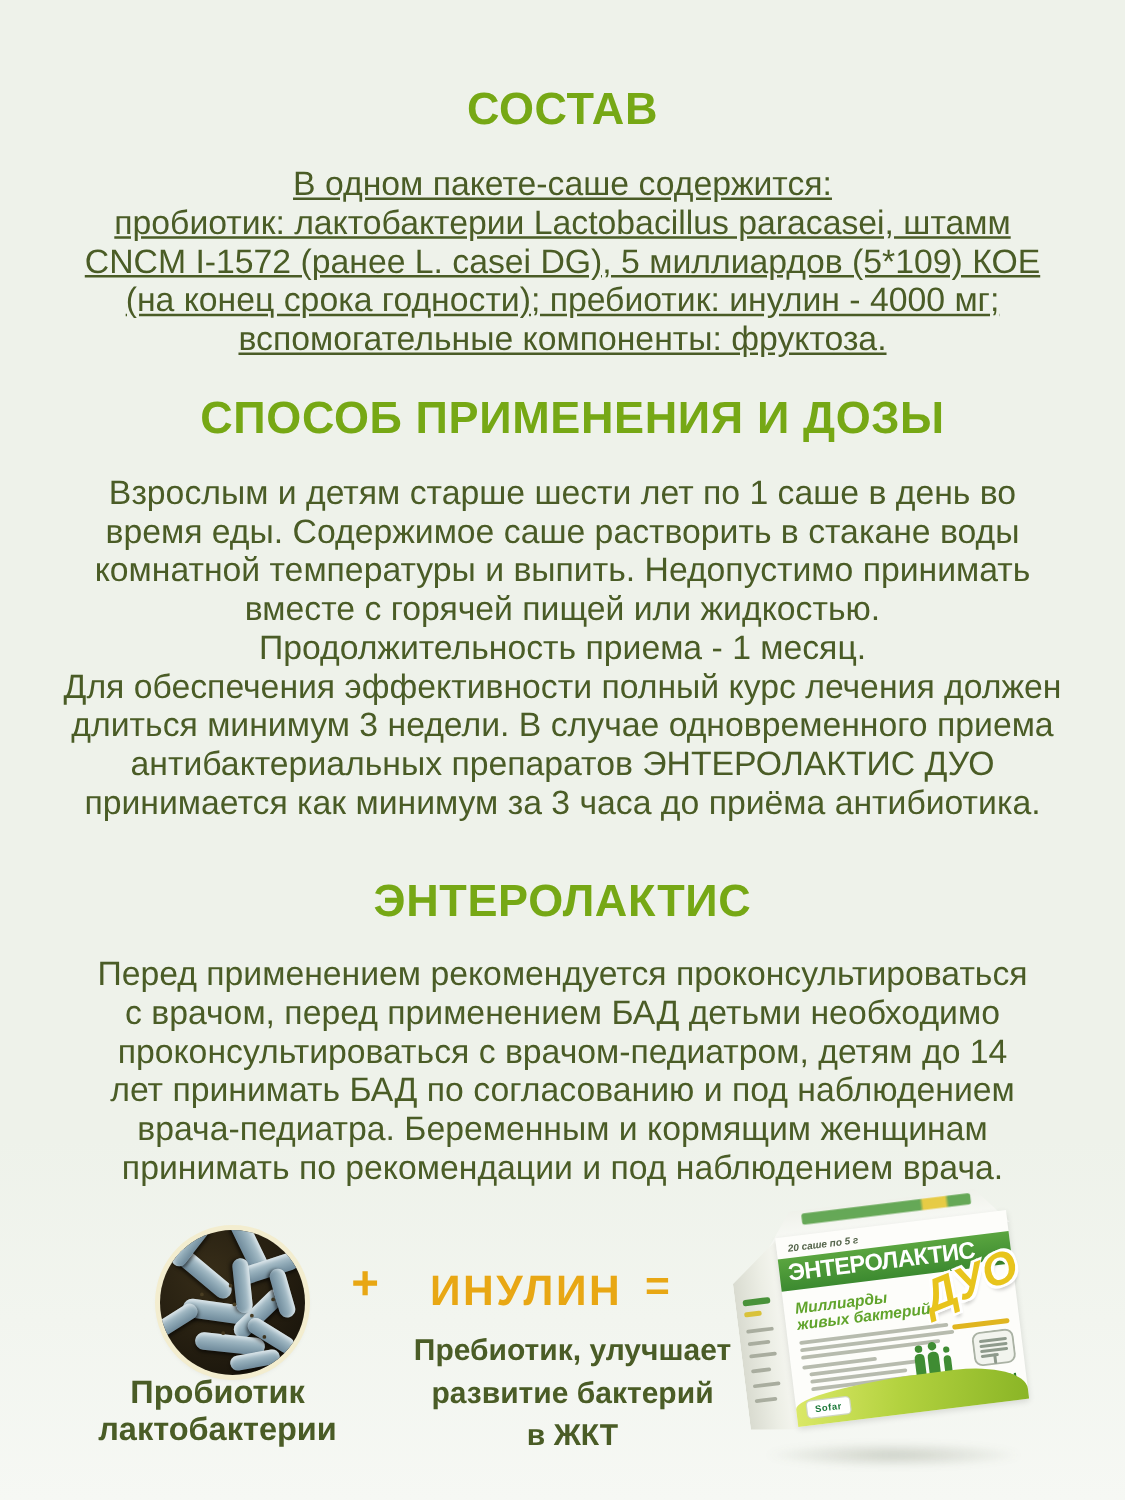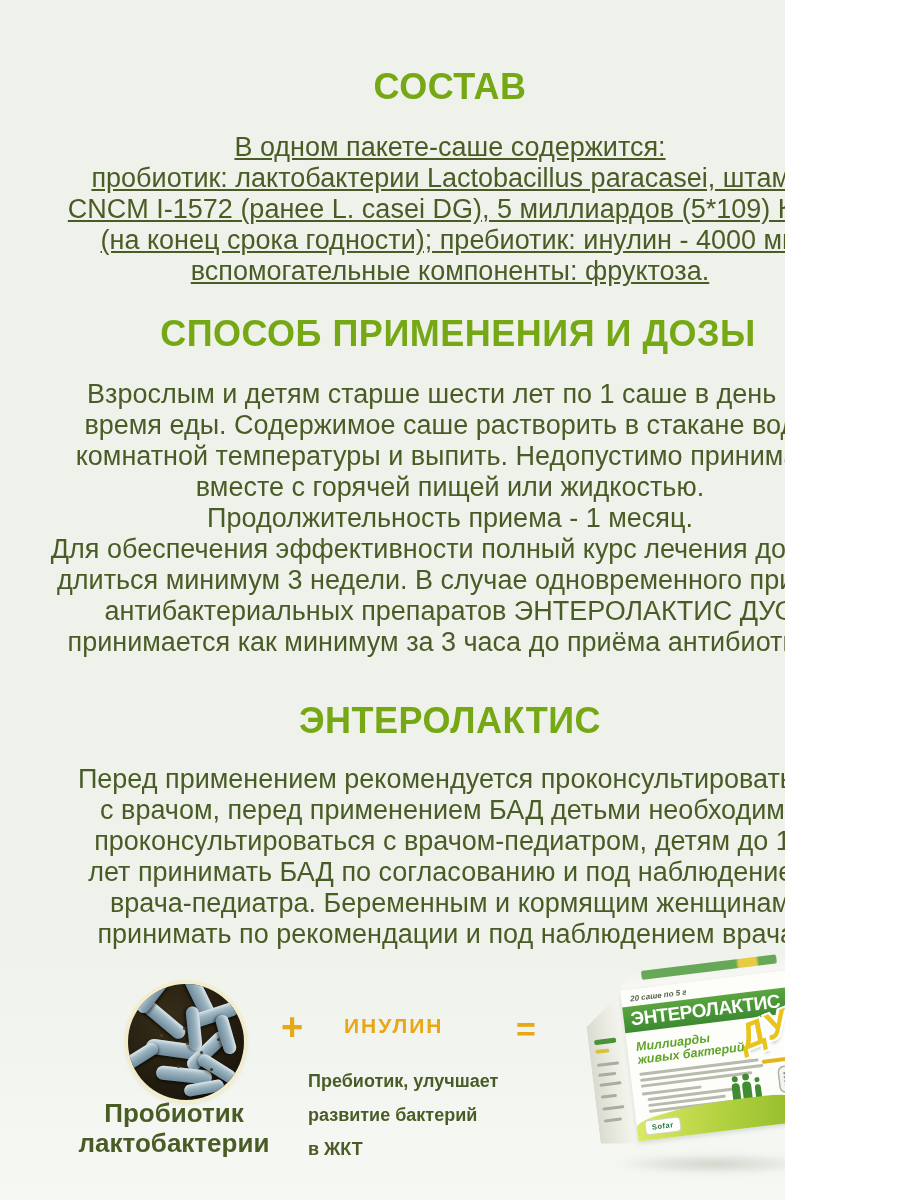--- a/index.html
+++ b/index.html
@@ -1,18 +1,18 @@
 <!DOCTYPE html>
 <html><head>
 <meta charset="utf-8">
 <style>
   html,body{margin:0;padding:0;}
   body{width:900px;height:1200px;font-family:"Liberation Sans", sans-serif;}
   .canvas{
-    position:relative;width:785px;height:1200px;overflow:hidden;
+    position:relative;width:900px;height:1200px;overflow:hidden;
     background:linear-gradient(180deg,#eef2ea 0%,#eef2ea 76%,#f6f8f4 100%);
   }
   
   .sections{position:absolute;left:0;top:0;width:900px;text-align:center;}
   .section-title{
     margin:0;color:#76a815;font-size:36px;font-weight:bold;letter-spacing:0.5px;
   }
   .section-body{
     margin:0 28px;color:#4a5c26;font-size:27px;line-height:31px;
     white-space:pre-line;font-weight:normal;
@@ -40,24 +40,24 @@
   }
   .dots{position:absolute;left:58px;top:58px;width:3px;height:3px;border-radius:50%;background:#4a3f24;
     box-shadow:14px 9px 0 #473c24, 31px -4px 0 #3c3420, -9px 23px 0 #42371f,
                -26px -8px 0 #4a3e23, -3px -15px 0 #453a22, 24px 26px 0 #3e3520;}
 
   .probiotic-caption{
     position:absolute;left:38px;top:1098px;width:272px;text-align:center;
     color:#4a5c26;font-size:26px;line-height:30px;font-weight:bold;white-space:pre-line;
   }
   .plus-sign{position:absolute;left:281px;top:1006px;color:#e8a714;font-size:38px;font-weight:bold;}
-  .inulin-label{position:absolute;left:344px;top:1014px;color:#e8a714;font-size:21px;font-weight:bold;letter-spacing:2px;}
+  .inulin-label{position:absolute;left:344px;top:1014px;color:#e8a714;font-size:34px;font-weight:bold;letter-spacing:2px;}
   .inulin-desc{
-    position:absolute;left:308px;top:1064px;width:300px;text-align:left;
-    color:#4a5c26;font-size:18px;line-height:34px;font-weight:bold;white-space:pre-line;
+    position:absolute;left:308px;top:1064px;width:300px;text-align:center;
+    color:#4a5c26;font-size:24px;line-height:34px;font-weight:bold;white-space:pre-line;
   }
   .equals-sign{position:absolute;left:516px;top:1010px;color:#e8a714;font-size:34px;font-weight:bold;}
 
   
   .product{position:absolute;left:592px;top:966px;width:240px;height:200px;}
   .product-shadow{
     position:absolute;left:18px;bottom:-8px;width:210px;height:20px;border-radius:50%;
     background:radial-gradient(ellipse at center, rgba(60,70,40,.22), transparent 70%);
     filter:blur(3px);
   }

